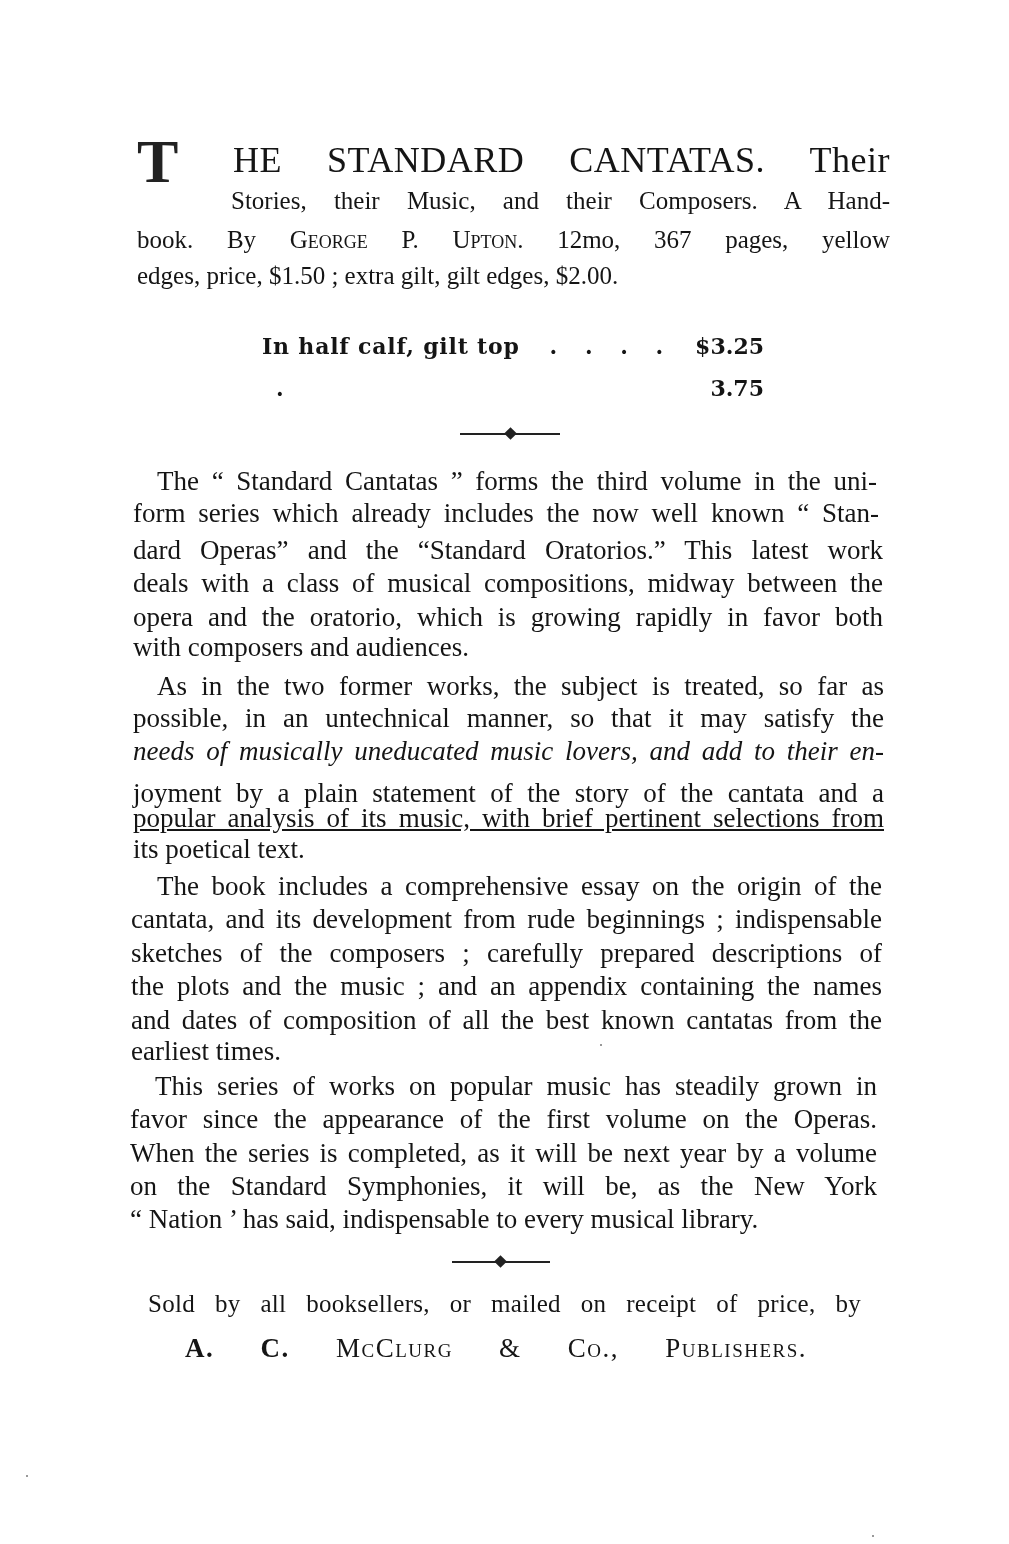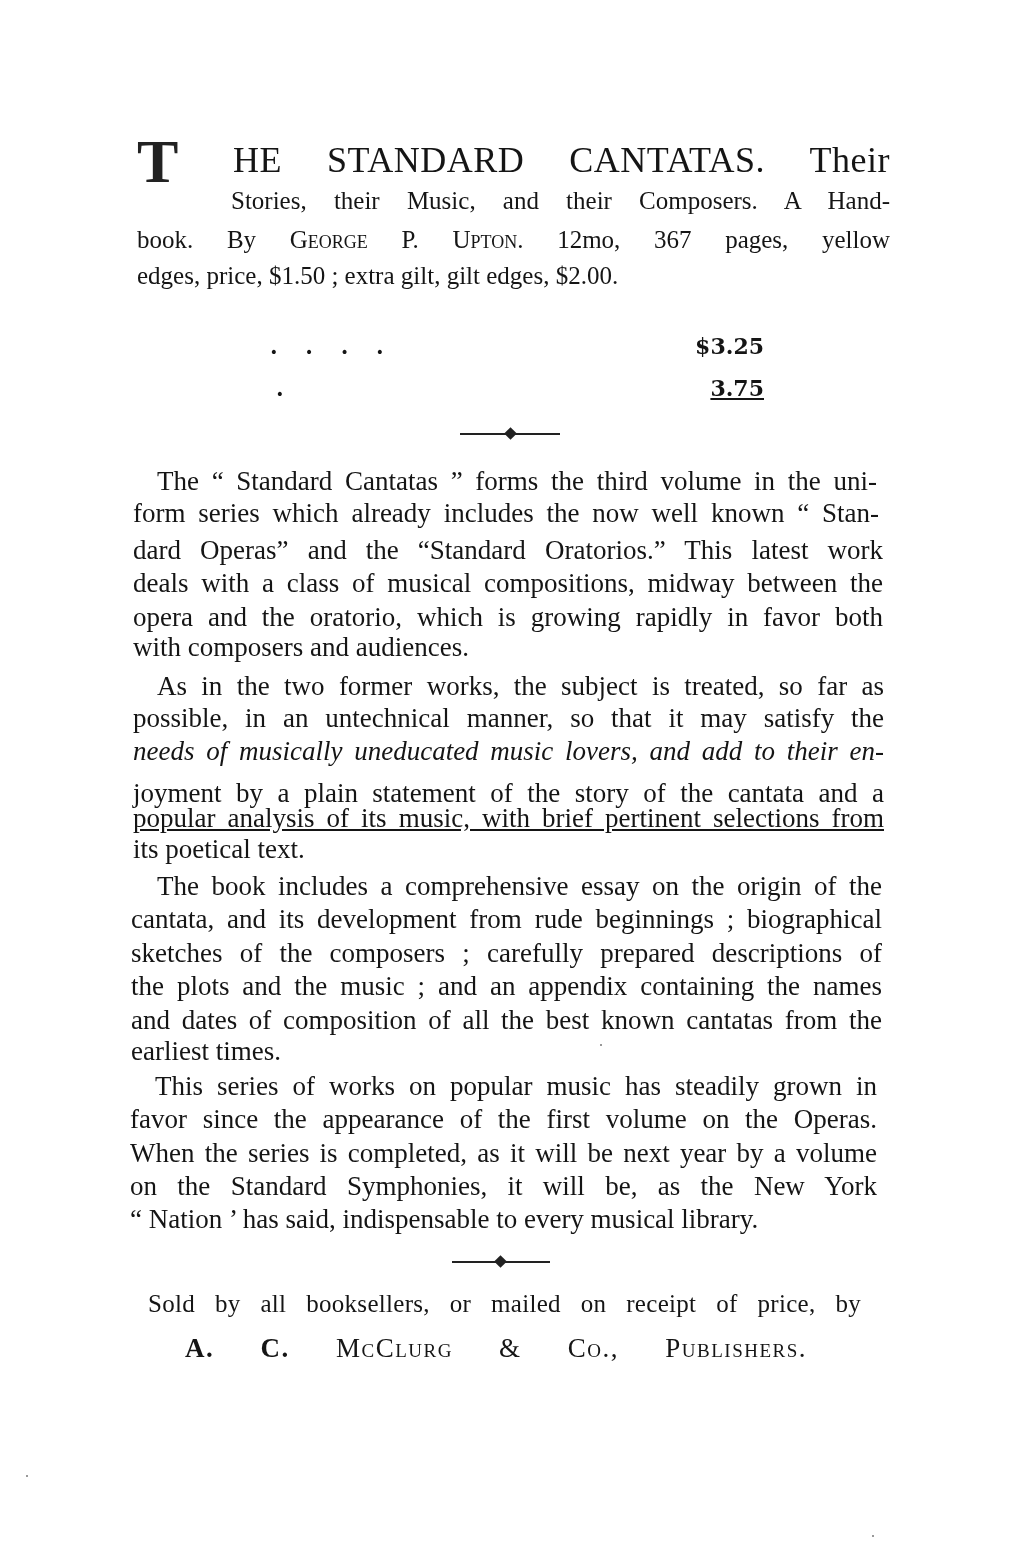--- a/index.html
+++ b/index.html
@@ -37,26 +37,27 @@
   <div class="line just t3">
     <span>book.</span>
     <span>By</span>
     <span class="sc">George P. Upton.</span>
     <span>12mo, 367 pages, yellow</span>
   </div>
   <div class="line t4">edges, price, $1.50 ; extra gilt, gilt edges, $2.00.</div>
 </div>
 
 <div class="price-row" style="top:333px;">
+  <span class="lbl">In half calf, gilt top</span>
   <span style="letter-spacing:10px;margin-left:8px;">. . . .</span>
   <span>$3.25</span>
 </div>
 <div class="price-row" style="top:375px;">
   <span style="margin-left:14px;">.</span>
-  <span style="margin-left:40px;text-decoration:underline;">3.75</span>
+  <span style="margin-left:40px;">3.75</span>
 </div>
 
 <div>
   <div class="rule" style="left:460px; top:433px; width:100px;"></div>
   <div class="diamond" style="left:506px; top:429px;"></div>
 </div>
 
 <div class="body-text">
 
   <div class="line just" style="left:157px; top:468px; width:720px;">The “ Standard Cantatas ”  forms the third volume in the uni-</div>
@@ -67,21 +68,21 @@
   <div class="line" style="left:133px; top:634px;">with composers and audiences.</div>
 
   <div class="line just" style="left:157px; top:673px; width:727px;">As in the two former works, the subject is treated, so far as</div>
   <div class="line just" style="left:133px; top:705px; width:751px;">possible, in an untechnical manner, so that it may satisfy the</div>
   <div class="line just" style="left:133px; top:738px; width:751px;font-style:italic;">needs of musically uneducated music lovers, and add to their en-</div>
   <div class="line just" style="left:133px; top:772px; width:751px;margin-top:8px;">joyment by a plain statement of the story of the cantata and a</div>
   <div class="line just" style="left:133px; top:805px; width:751px;text-decoration:underline;">popular analysis of its music, with brief pertinent selections from</div>
   <div class="line" style="left:133px; top:836px;">its poetical text.</div>
 
   <div class="line just" style="left:157px; top:873px; width:725px;">The book includes a comprehensive essay on the origin of the</div>
-  <div class="line just" style="left:131px; top:906px; width:751px;">cantata, and its development from rude beginnings ; biographical</div>
+  <div class="line just" style="left:131px; top:906px; width:751px;">cantata, and its development from rude beginnings ; indispensable</div>
   <div class="line just" style="left:131px; top:940px; width:751px;">sketches of the composers ; carefully prepared descriptions of</div>
   <div class="line just" style="left:131px; top:973px; width:751px;">the plots and the music ; and an appendix containing the names</div>
   <div class="line just" style="left:131px; top:1007px; width:751px;">and dates of composition of all the best known cantatas from the</div>
   <div class="line" style="left:131px; top:1038px;">earliest times.</div>
 
   <div class="line just" style="left:155px; top:1073px; width:722px;">This series of works on popular music has steadily grown in</div>
   <div class="line just" style="left:130px; top:1106px; width:747px;">favor since the appearance of the first volume on the Operas.</div>
   <div class="line just" style="left:130px; top:1140px; width:747px;">When the series is completed, as it will be next year by a volume</div>
   <div class="line just" style="left:130px; top:1173px; width:747px;">on the Standard Symphonies, it will be, as the New York</div>
   <div class="line" style="left:130px; top:1206px;">“ Nation ’ has said, indispensable to every musical library.</div>

